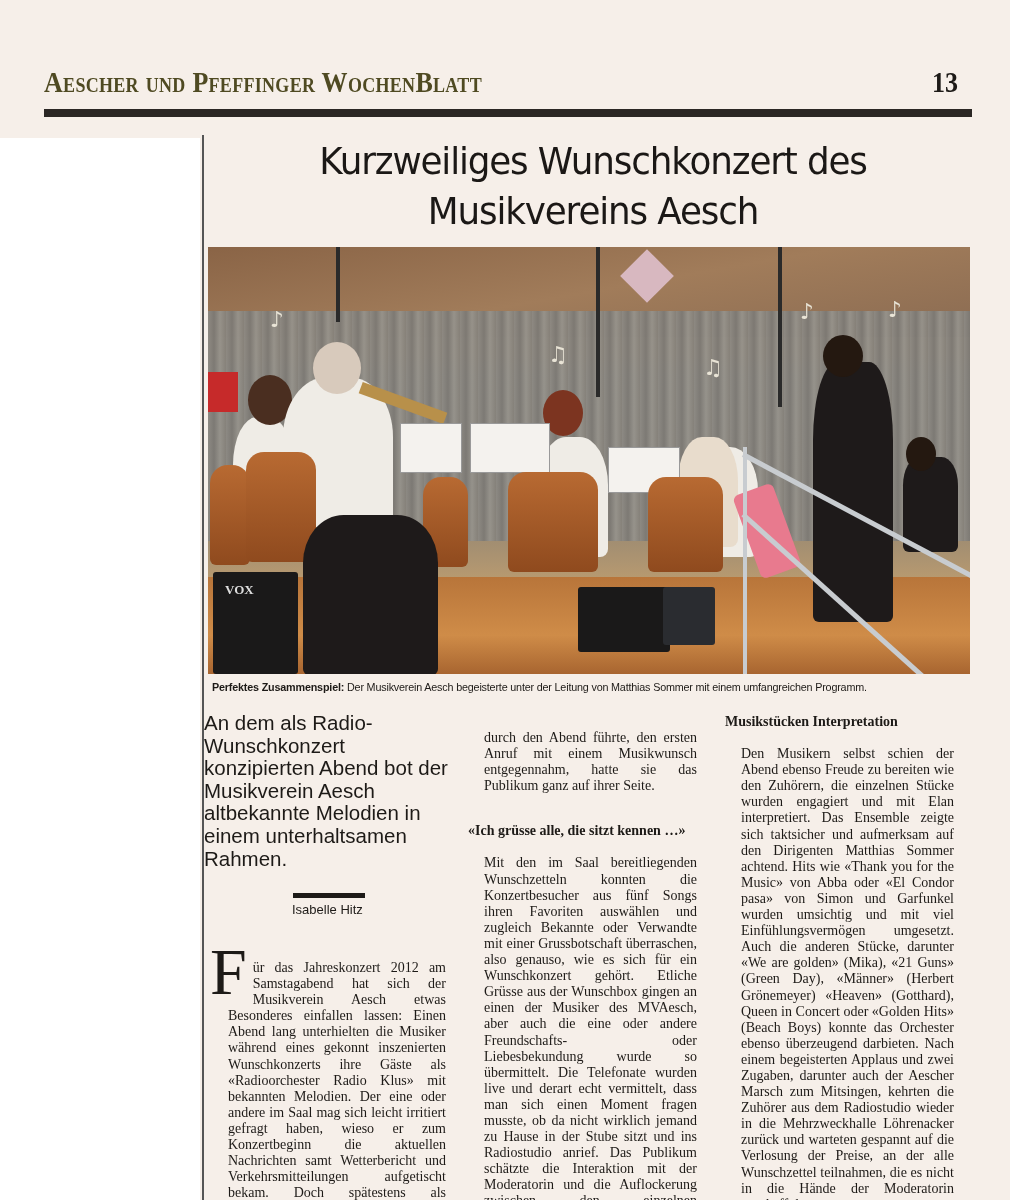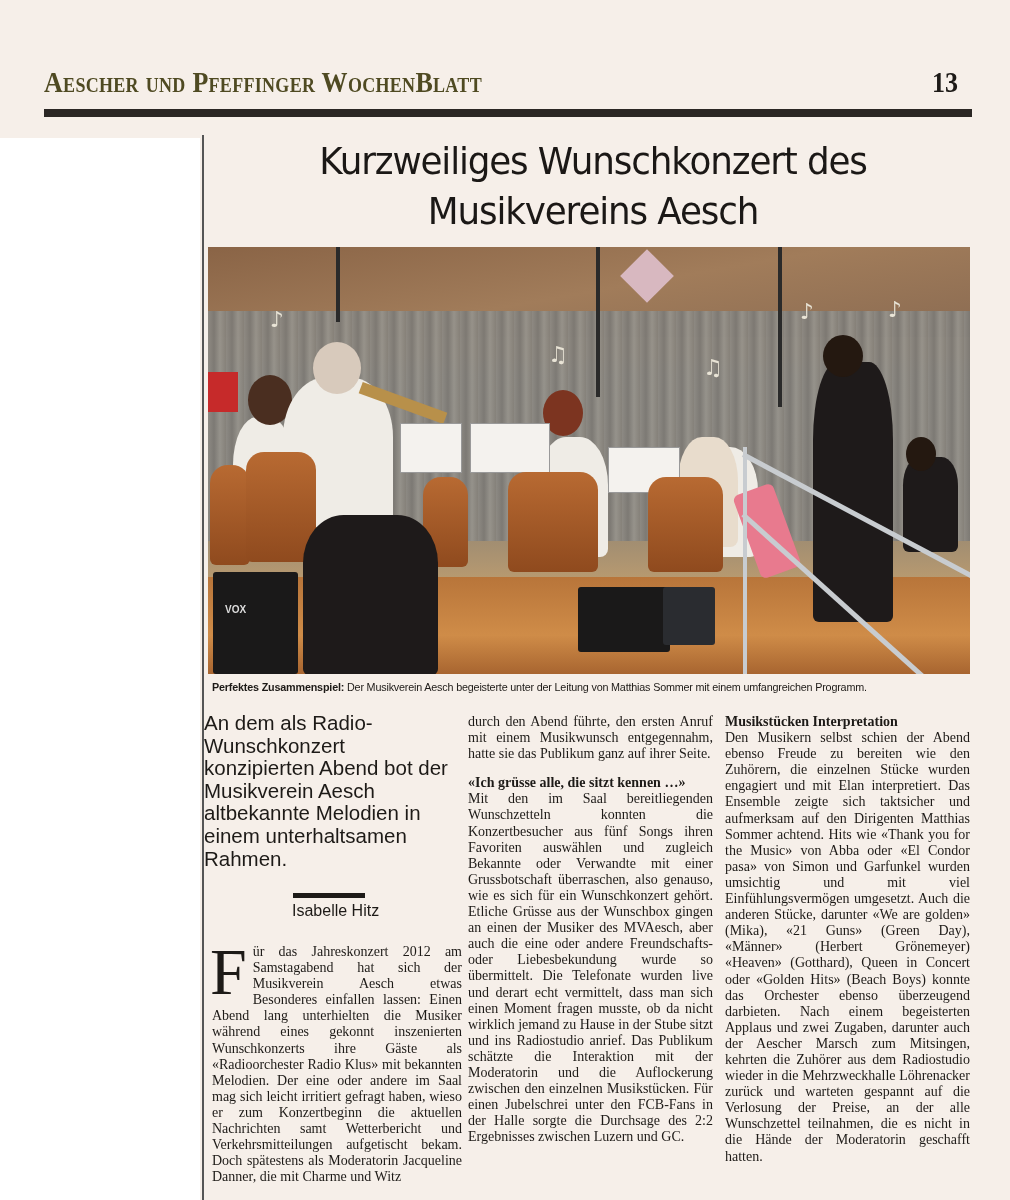--- a/index.html
+++ b/index.html
@@ -59,25 +59,25 @@
     font-family:"Liberation Sans", sans-serif; font-size:11.6px; letter-spacing:-0.2px; color:#1d1a17;
     transform:scaleX(0.93); transform-origin:left top; white-space:nowrap;
   }
   .caption b { font-weight:bold; }
 
   .lead {
     position:absolute; left:204px; top:712px; width:250px;
     font-family:Liberation Sans, sans-serif; font-size:20.5px; line-height:22.6px; color:#1d1a17;
   }
   .author-rule { position:absolute; left:293px; top:893px; width:72px; height:5px; background:#1d1a17; }
-  .author { position:absolute; left:292px; top:902px; font-family:"Liberation Sans", sans-serif; font-size:16px; color:#1d1a17; }
+  .author { position:absolute; left:292px; top:902px; font-family:"Liberation Sans", sans-serif; font-size:13px; color:#1d1a17; }
 
   .col { position:absolute; font-family:"Liberation Serif", serif; font-size:14px; line-height:16.1px;
          text-align:justify; color:#1d1a17; hyphens:manual; }
-  .col p { margin:0; }
+  .col p { margin:16px; }
   .col1 { left:212px; top:944px; width:250px; }
   .col2 { left:468px; top:714px; width:245px; }
   .col3 { left:725px; top:714px; width:245px; }
   .subhead { font-weight:bold; display:block; }
   .gap { height:13px; }
   .dropcap { float:left; font-size:66px; line-height:52px; margin:2px 6px -2px -2px; font-family:"Liberation Serif", serif; }
 </style>
 </head>
 <body>
 
@@ -129,21 +129,21 @@
   <div class="stand" style="left:400px;top:200px;width:70px;height:44px;"></div>
 
   <div class="chair" style="left:2px;top:218px;width:40px;height:100px;"></div>
   <div class="chair" style="left:38px;top:205px;width:70px;height:110px;"></div>
   <div class="chair" style="left:215px;top:230px;width:45px;height:90px;"></div>
   <div class="chair" style="left:300px;top:225px;width:90px;height:100px;"></div>
   <div class="chair" style="left:440px;top:230px;width:75px;height:95px;"></div>
 
   <div class="person-dark" style="left:95px;top:268px;width:135px;height:160px;"></div>
   <div class="case" style="left:5px;top:325px;width:85px;height:102px;">
-    <span style="position:absolute;left:12px;top:10px;color:#ddd;font-size:10px;font-family:Liberation Sans, sans-serif;font-weight:bold;margin-top:22px;">VOX</span>
+    <span style="position:absolute;left:12px;top:10px;color:#ddd;font-size:13px;font-family:Liberation Serif, serif;font-weight:bold;">VOX</span>
   </div>
   <div class="case" style="left:370px;top:340px;width:92px;height:65px;"></div>
   <div class="case" style="left:455px;top:340px;width:52px;height:58px;background:#2a2c30;"></div>
 
   <div class="person-dark" style="left:605px;top:115px;width:80px;height:260px;"></div>
   <div class="head" style="left:615px;top:88px;width:40px;height:42px;background:#241810;"></div>
   <div class="person-dark" style="left:695px;top:210px;width:55px;height:95px;"></div>
   <div class="head" style="left:698px;top:190px;width:30px;height:34px;background:#241810;"></div>
   <div class="pink" style="left:538px;top:240px;width:42px;height:88px;transform:rotate(-20deg);"></div>
 

